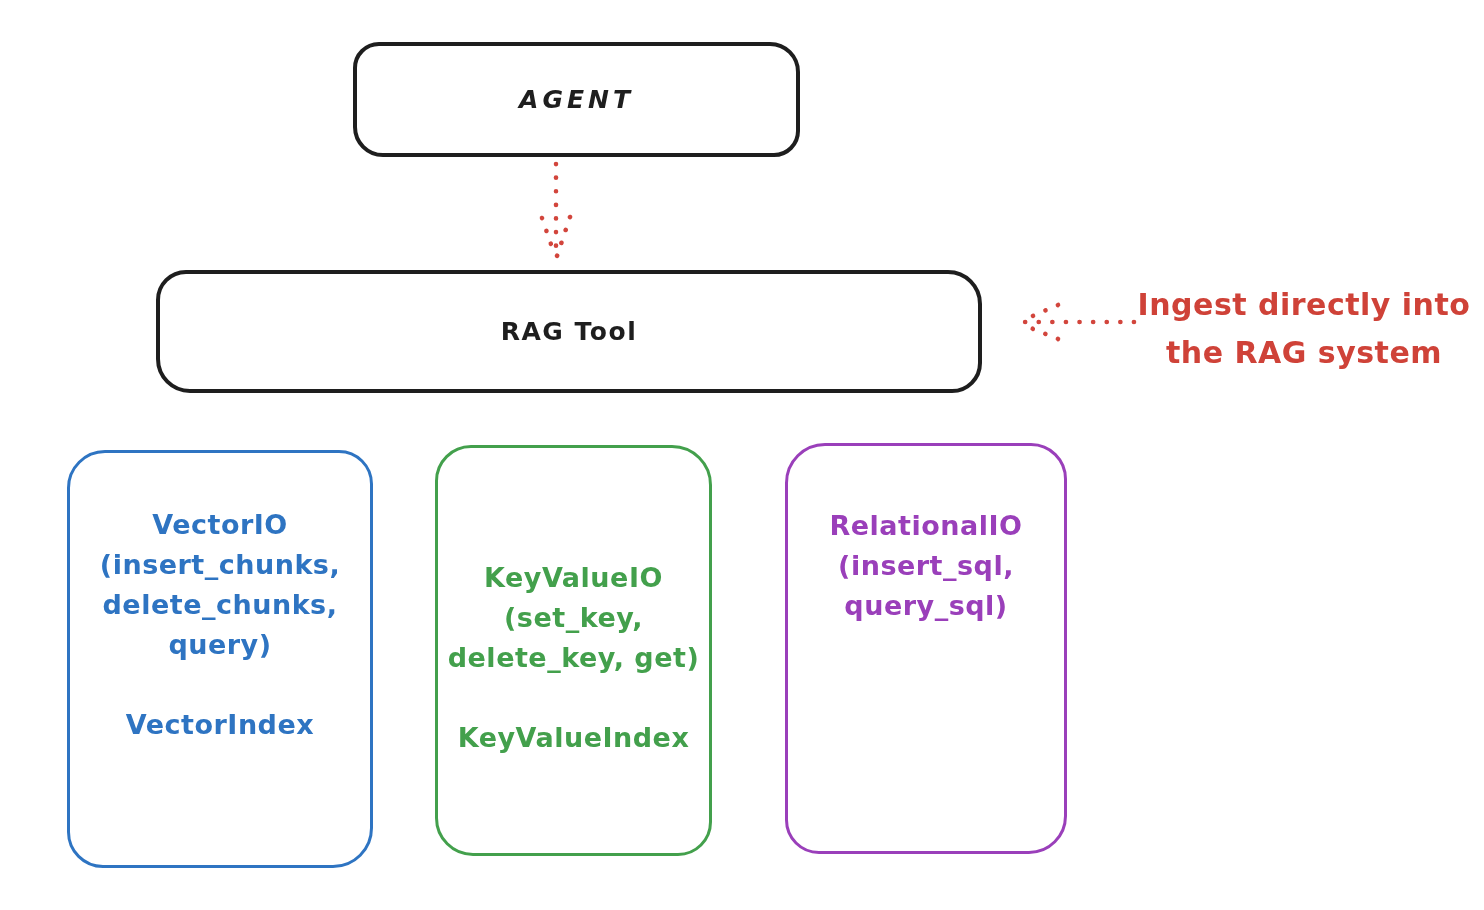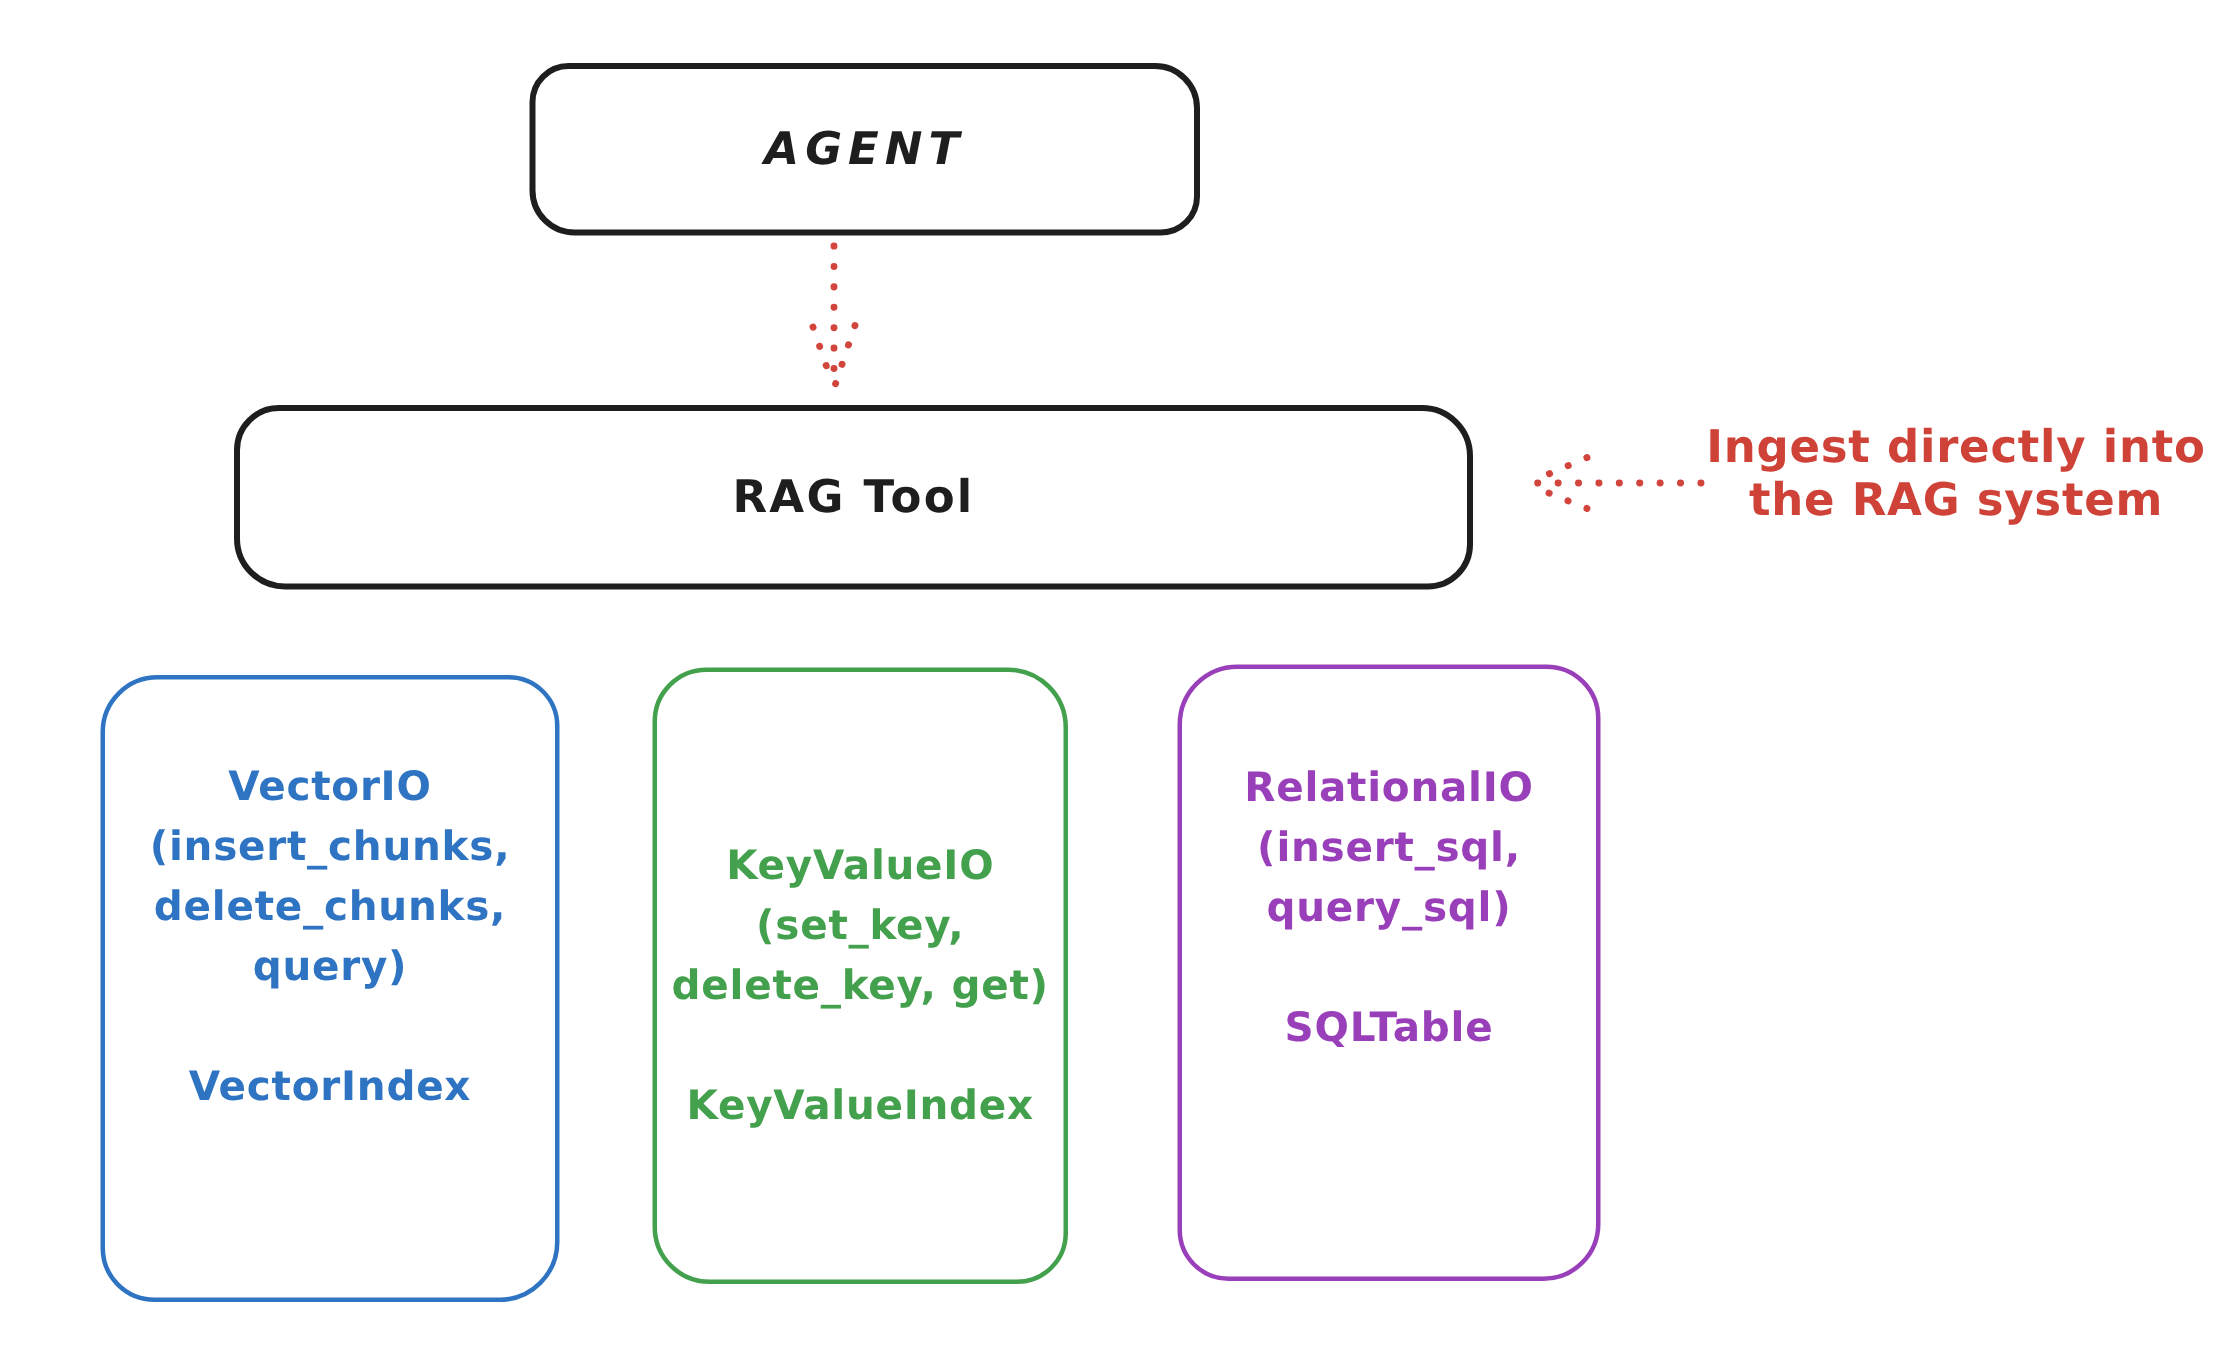--- a/index.html
+++ b/index.html
@@ -19,21 +19,21 @@
     position: absolute;
     box-sizing: border-box;
     background: #ffffff;
     display: flex;
     align-items: center;
     justify-content: center;
   }
   .top-box {
     border: 4px solid #1e1e1e;
     color: #1e1e1e;
-    font-size: 30px;
+    font-size: 25px;
     font-weight: 600;
     letter-spacing: 1.5px;
   }
   .agent-box {
     left: 353px;
     top: 42px;
     width: 447px;
     height: 115px;
     border-radius: 26px 30px 26px 30px;
   }
@@ -72,21 +72,21 @@
     stroke-linecap: round;
     stroke-dasharray: 0.1 13.5;
   }
   .annotation {
     position: absolute;
     left: 1128px;
     top: 281px;
     width: 352px;
     text-align: center;
     font-size: 30px;
-    line-height: 35px;
+    line-height: 48px;
     font-weight: 700;
     letter-spacing: 0.5px;
     color: #cf4238;
     white-space: pre-line;
   }
   .backend-box {
     border-style: solid;
     border-width: 3.5px;
     display: block;
     text-align: center;
@@ -173,16 +173,15 @@
     <div class="backend-body">KeyValueIO
 (set_key,
 delete_key, get)</div>
     <div class="backend-footer">KeyValueIndex</div>
   </div>
 
   <div class="box backend-box backend-relational" style="border-color: rgb(154, 63, 186); color: rgb(154, 63, 186);">
     <div class="backend-body">RelationalIO
 (insert_sql,
 query_sql)</div>
-    <div class="backend-footer">SQLTable</div>
   </div>
 
 </div>
 
 </body></html>

